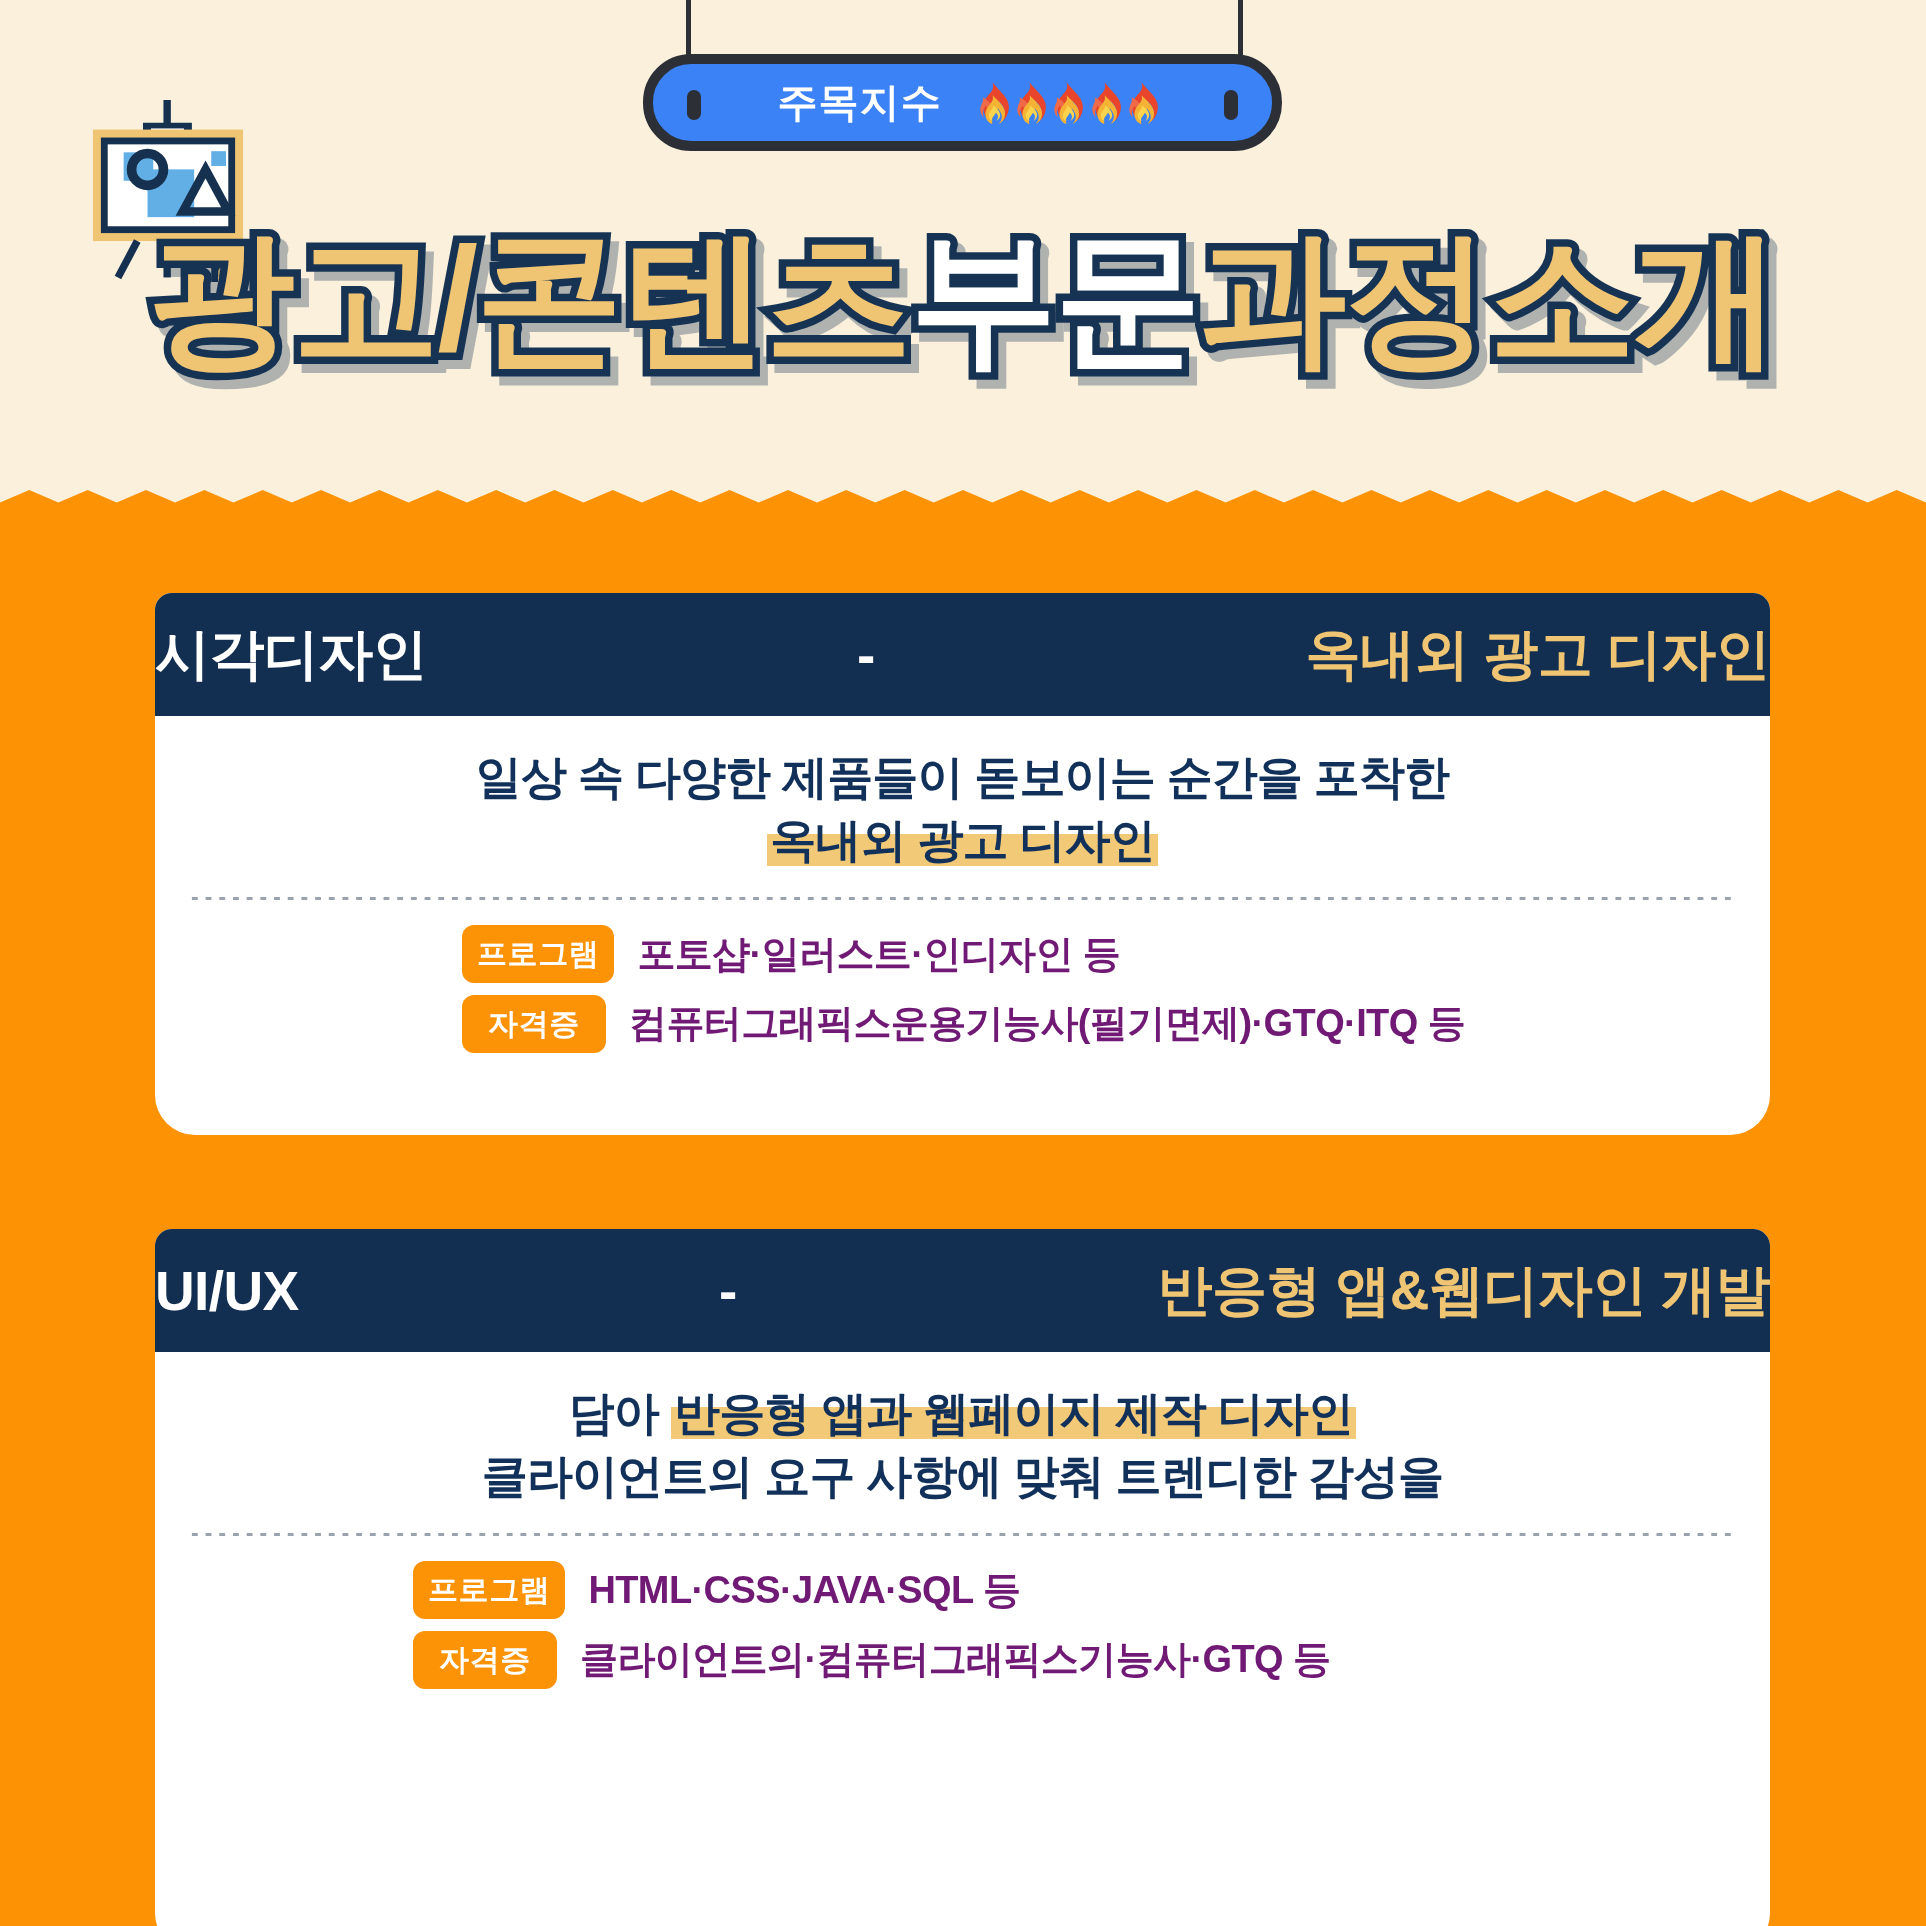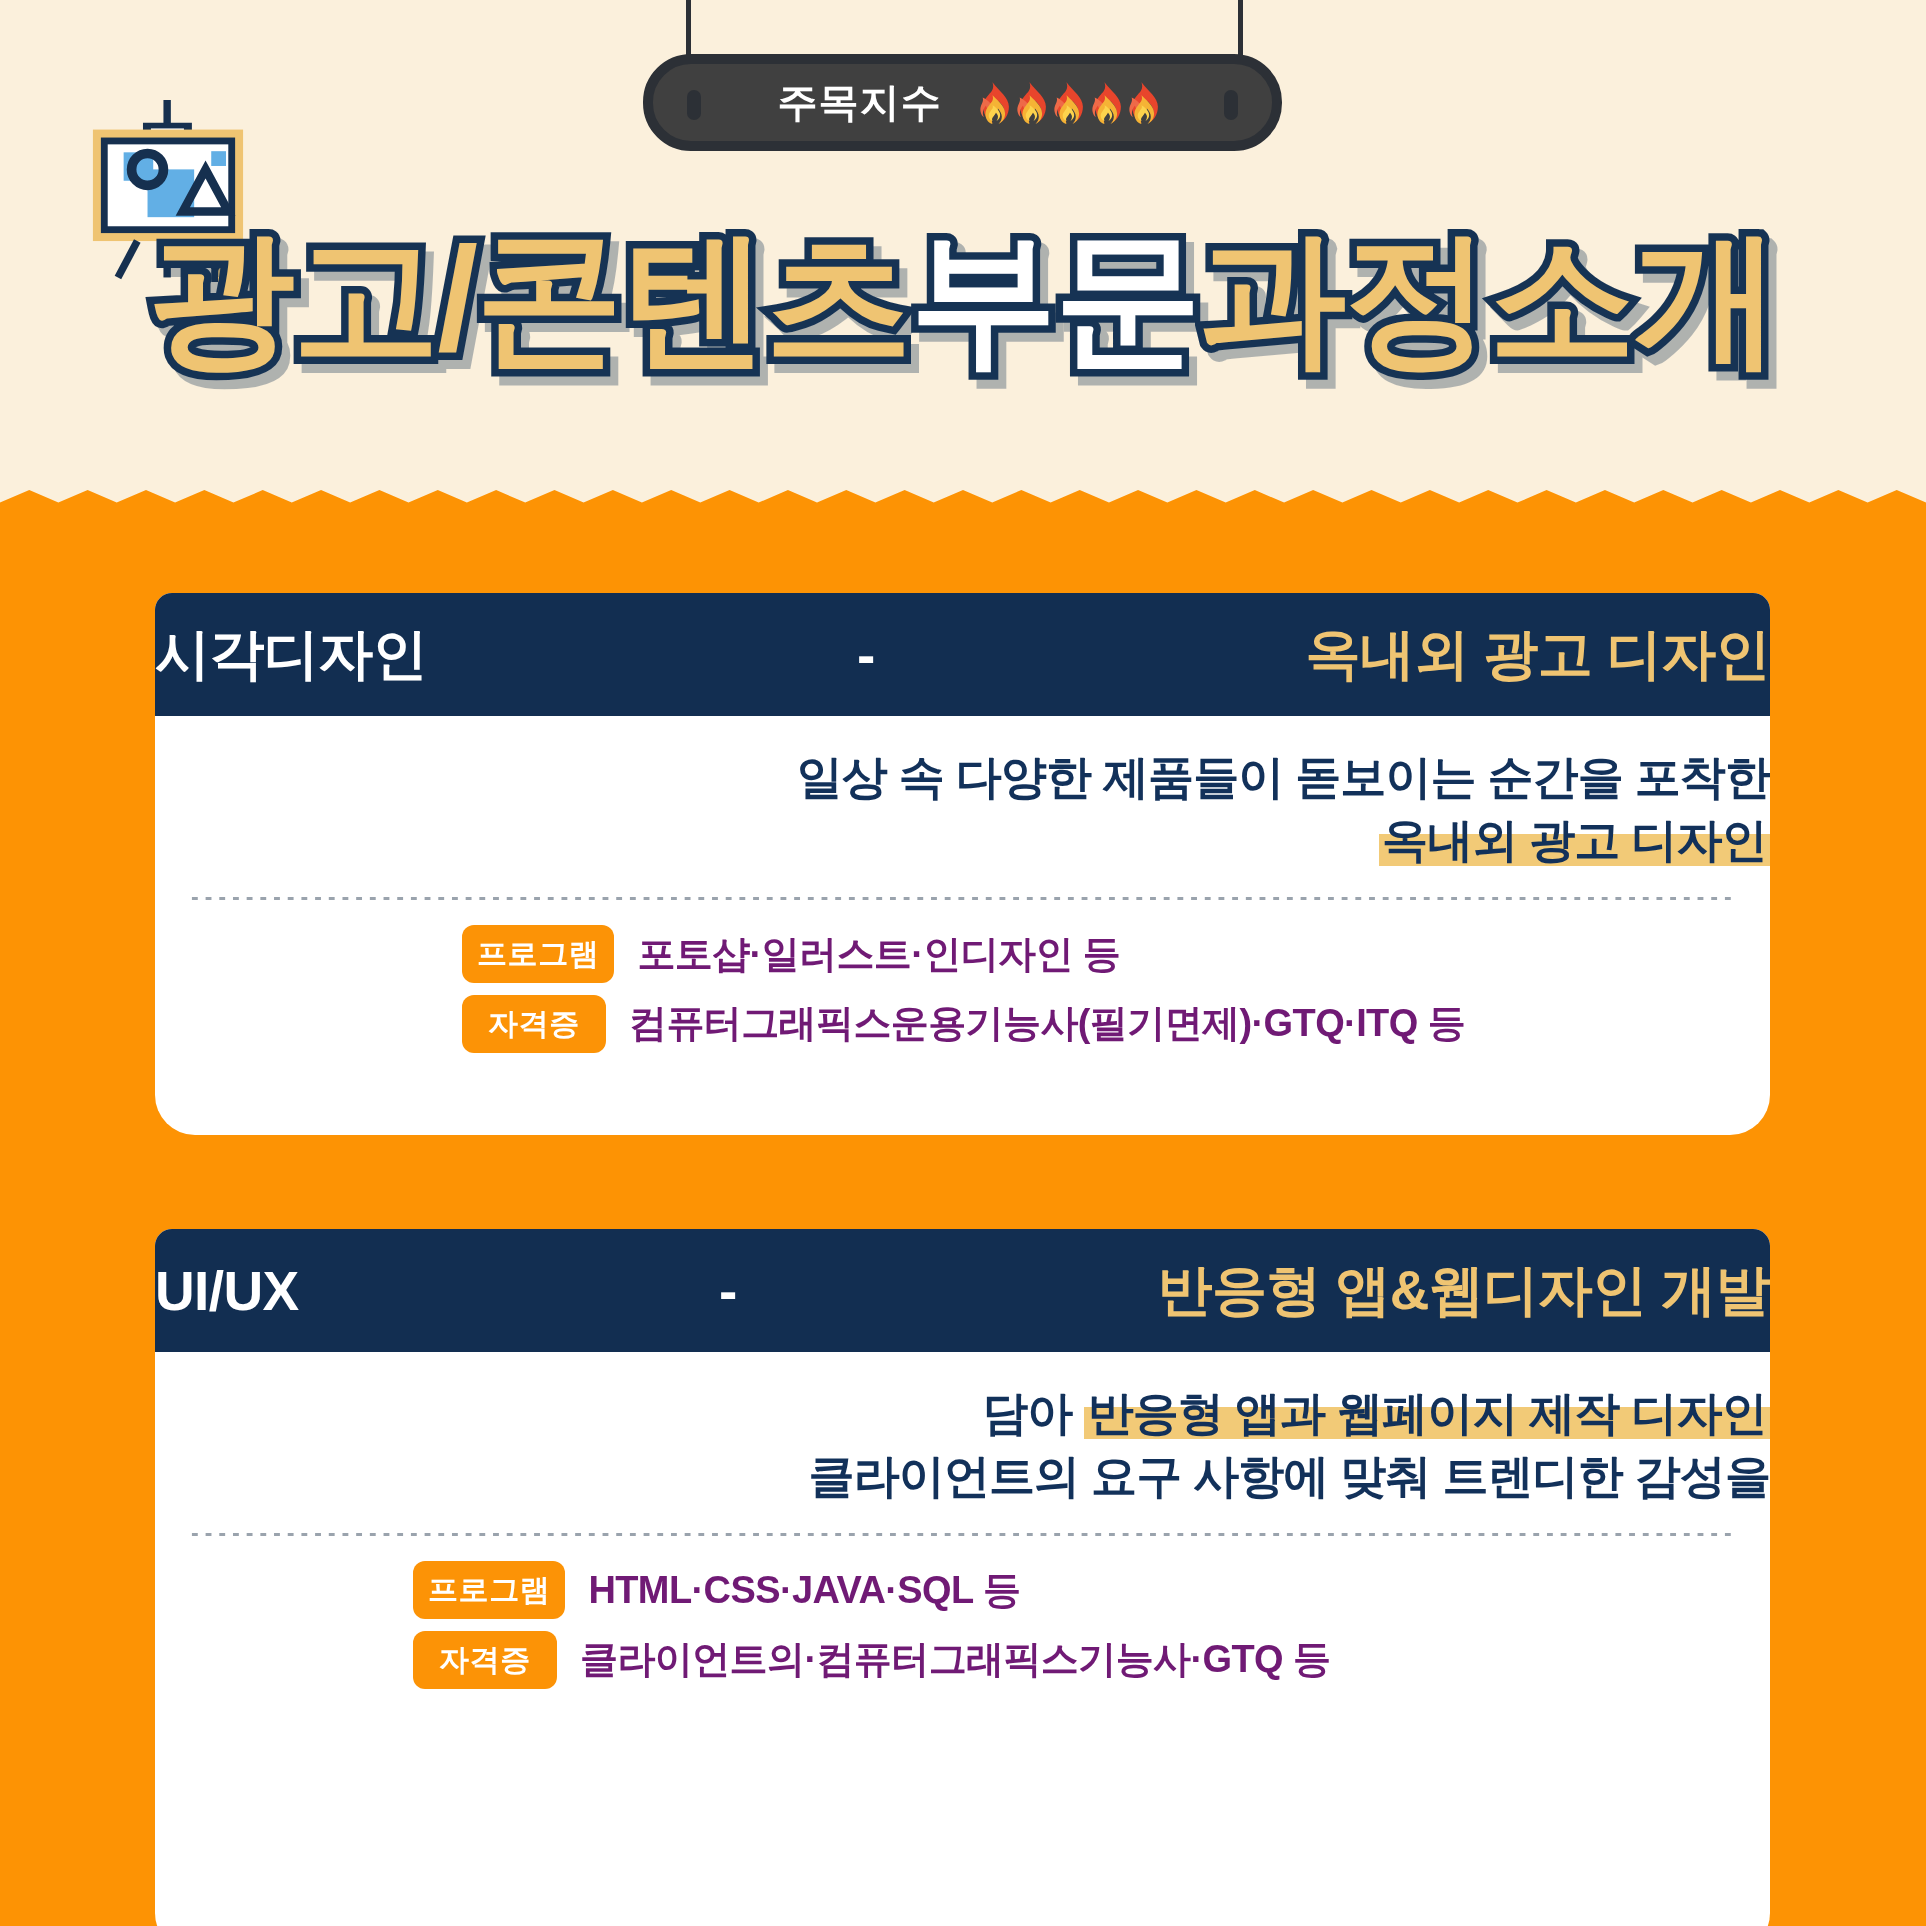--- a/index.html
+++ b/index.html
@@ -17,21 +17,21 @@
   }
 
   
   .cord{position:absolute;width:5.1px;background:#2C3036;top:0;}
   #cord-left{left:686px;height:68px;}
   #cord-right{left:1238px;height:68px;}
 
   
   #hanging-sign{
     position:absolute;left:643px;top:54px;width:639px;height:97px;
-    background:#404040;border:10.3px solid #2C3036;border-radius:48px;
+    background:#3b82f6;border:10.3px solid #2C3036;border-radius:48px;
     box-sizing:border-box;
     display:flex;align-items:center;justify-content:center;gap:33px;
   }
   .cord-knob{position:absolute;width:13.7px;height:30px;background:#2C3036;border-radius:6.8px;top:26px;}
   #knob-left{left:34px;}
   #knob-right{right:34px;}
   #sign-label{
     color:#FFFFFF;font-size:40px;font-weight:bold;letter-spacing:1.1px;
     white-space:nowrap;margin-left:11.4px;
   }
@@ -103,21 +103,21 @@
     height:123px;background:#122E51;
     display:flex;align-items:center;justify-content:space-between;
     white-space:nowrap;
   }
   .card-header-main{color:#FFFFFF;font-size:55px;font-weight:bold;letter-spacing:-0.6px;}
   .card-header-dash{color:#FFFFFF;font-size:55px;font-weight:bold;margin:0 12.5px;}
   .card-header-sub{color:#EFC472;font-size:55px;font-weight:bold;letter-spacing:-0.6px;}
 
   .card-body{padding:0;}
   .card-desc{
-    text-align:right;color:#12315A;font-size:46px;font-weight:bold;
+    text-align:center;color:#12315A;font-size:46px;font-weight:bold;
     line-height:1.38;letter-spacing:-0.9px;margin-top:30px;
   }
   .hl{
     background:linear-gradient(to top,#F2CA77 0,#F2CA77 62%,transparent 62%);
     padding:0 3.4px;
   }
 
   .card-divider{
     margin:24px 33px 0 33px;height:3.4px;
     background-image:radial-gradient(circle,#9AA3AD 42%,transparent 45%);

